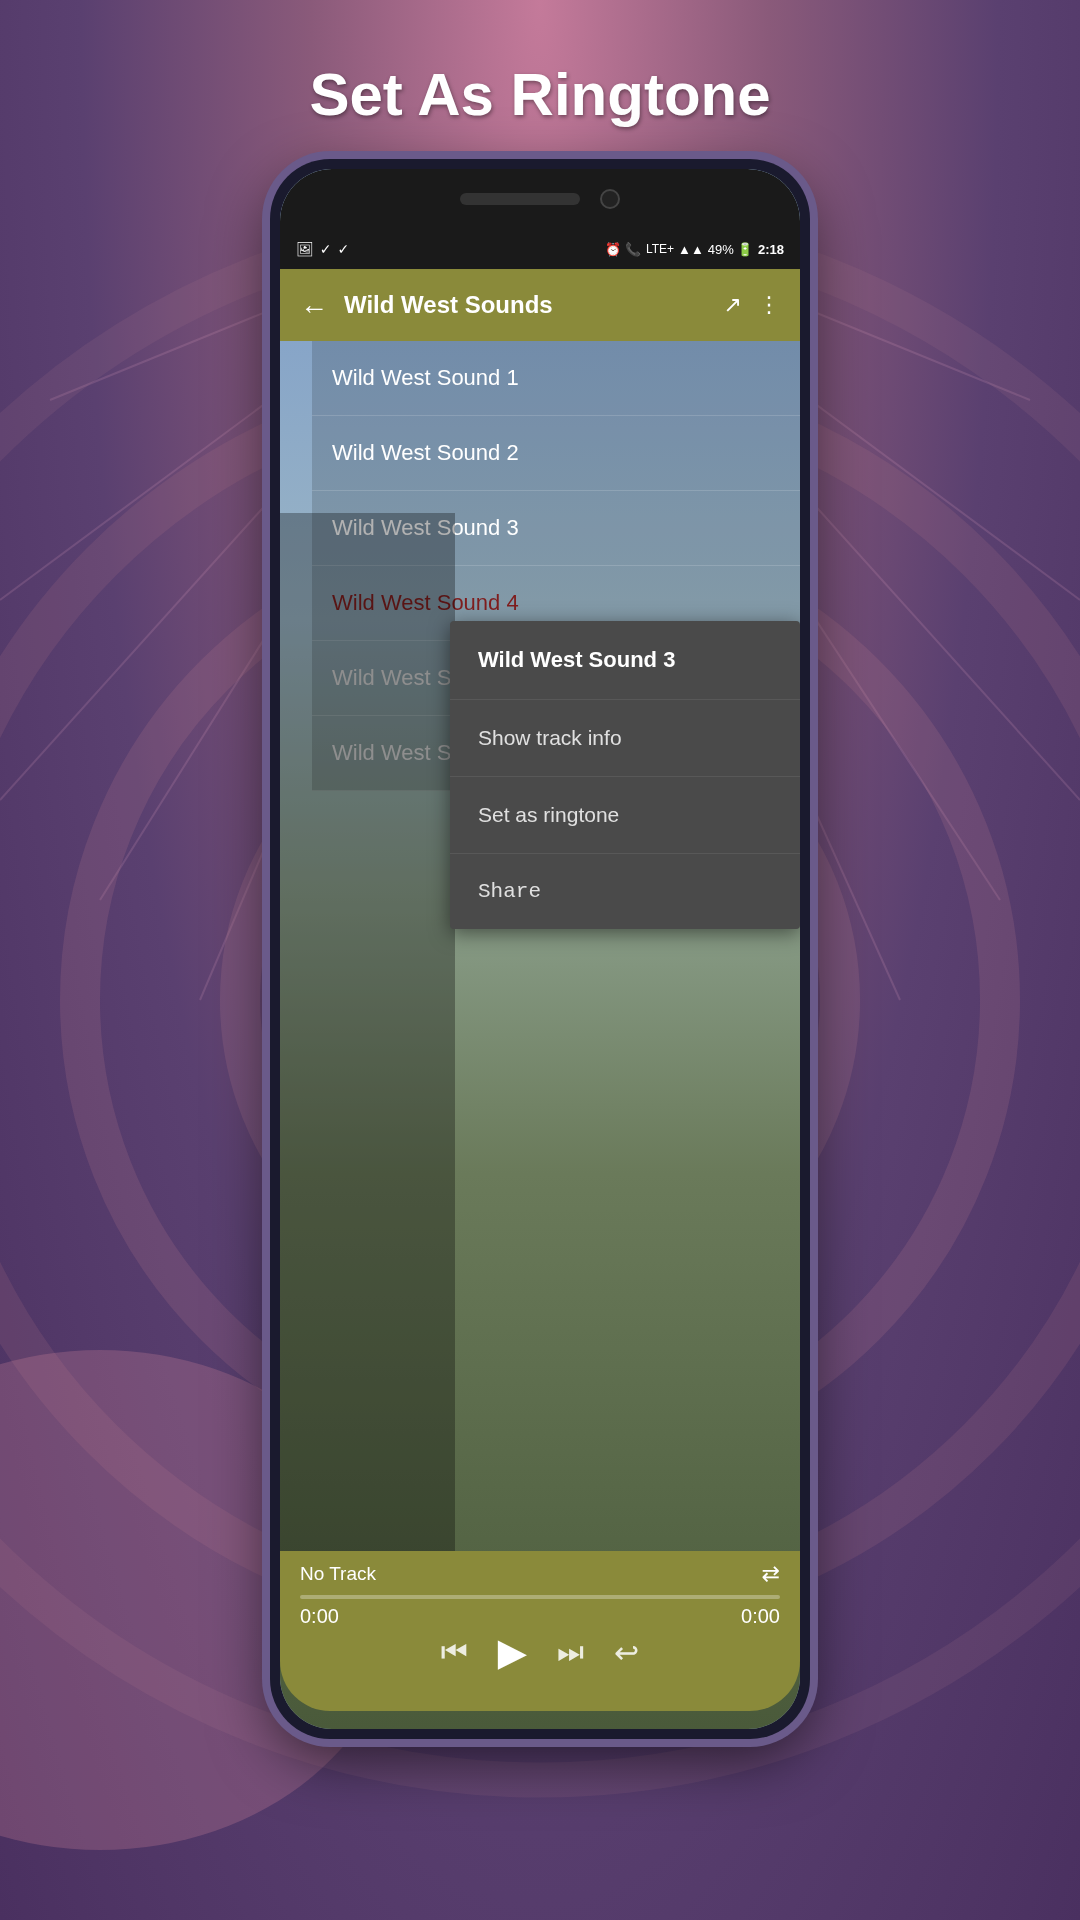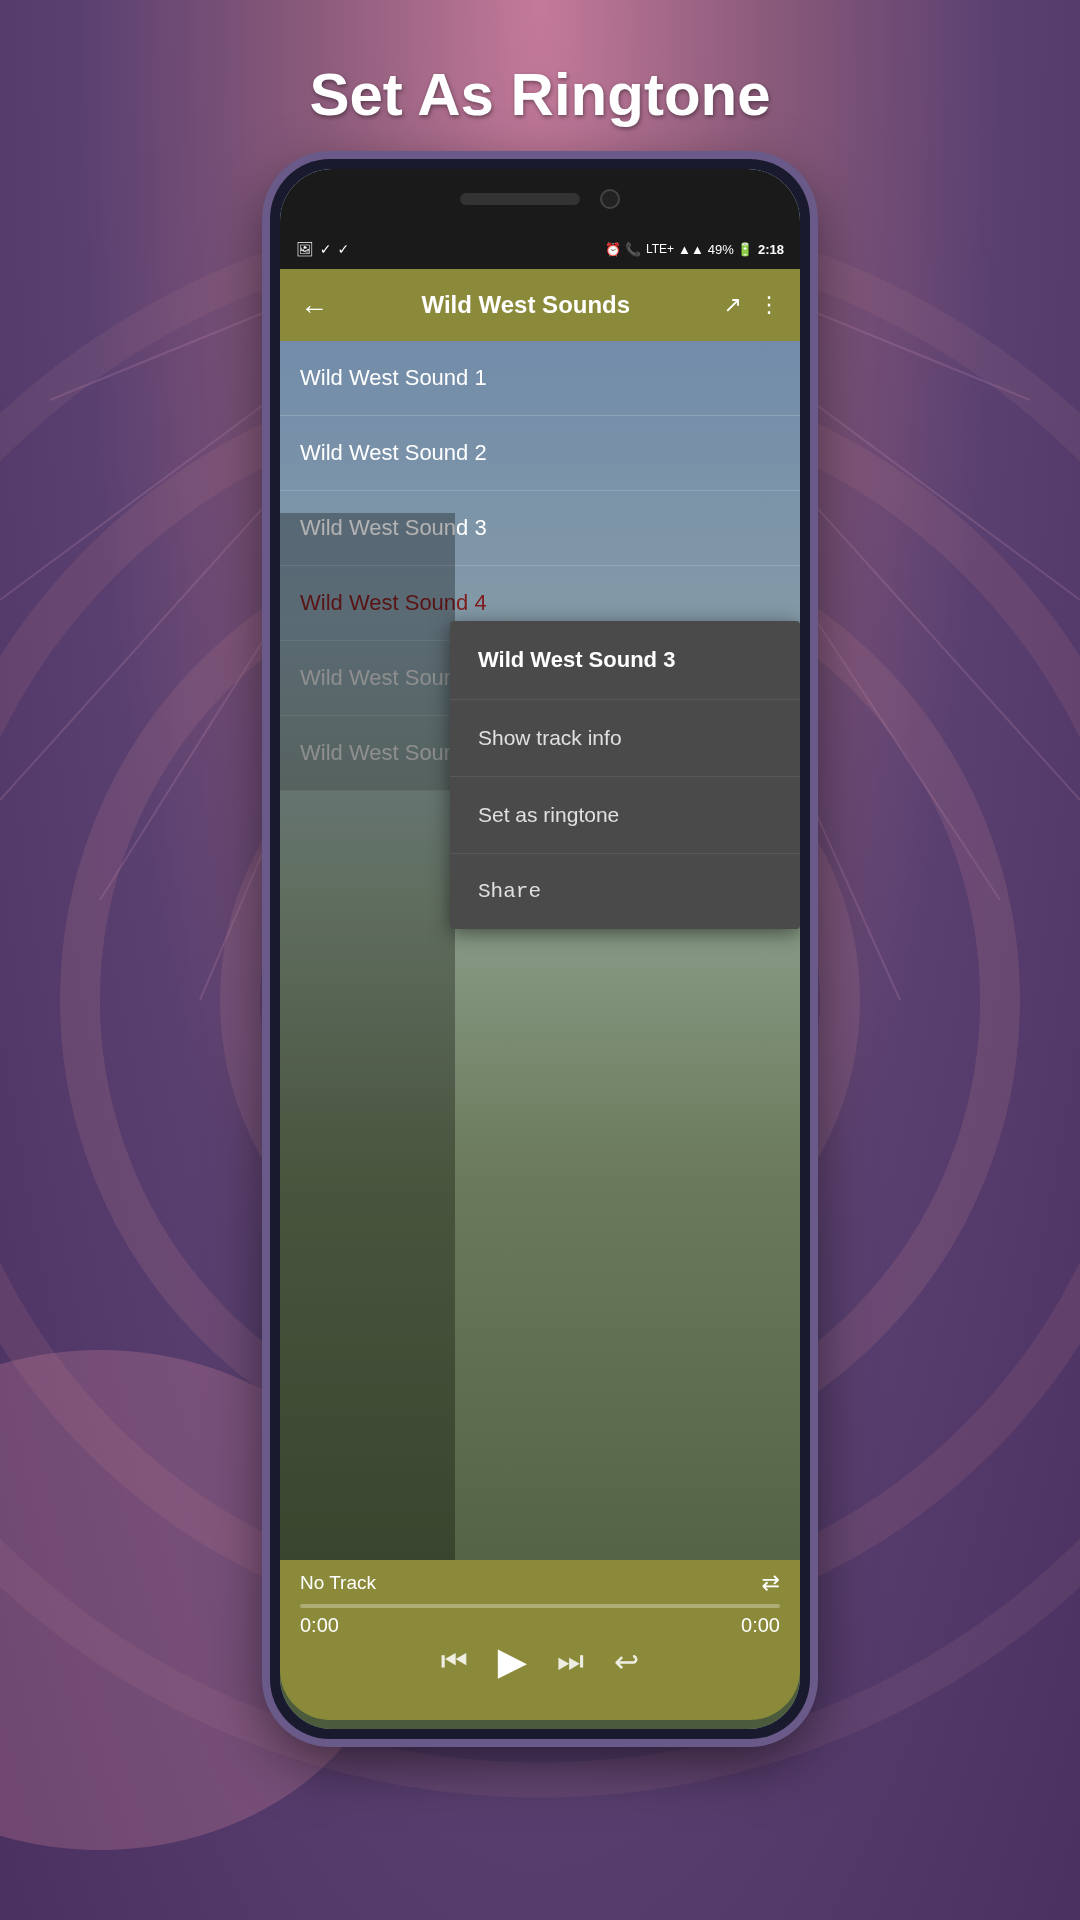--- a/index.html
+++ b/index.html
@@ -147,21 +147,21 @@
       color: #fff;
       font-size: 28px;
       cursor: pointer;
     }
 
     .toolbar-title {
       flex: 1;
       color: #fff;
       font-size: 24px;
       font-weight: bold;
-      text-align: center;
+      text-align: left;
     }
 
     .toolbar-icons {
       display: flex;
       gap: 16px;
     }
 
     .toolbar-icon {
       color: #fff;
       font-size: 22px;
@@ -189,20 +189,21 @@
       z-index: 5;
     }
 
     .track-item {
       padding: 24px 20px;
       color: #fff;
       font-size: 22px;
       border-bottom: 1px solid rgba(255,255,255,0.15);
       background: rgba(0,0,0,0.15);
       cursor: pointer;
+      margin-left: 32px;
     }
 
     
     .context-menu {
       position: absolute;
       top: 280px;
       left: 170px;
       right: 0;
       background: #4a4a4a;
       z-index: 30;
@@ -225,21 +226,21 @@
     }
 
     .context-menu-item:last-child {
       border-bottom: none;
       font-family: Liberation Mono, monospace;
     }
 
     
     .bottom-player {
       position: absolute;
-      bottom: 9px; left: 0; right: 0;
+      bottom: 18px; left: 0; right: 0;
       height: 160px;
       background: #8a8a3a;
       z-index: 25;
       border-radius: 0 0 50px 50px;
     }
 
     .player-top {
       display: flex;
       align-items: center;
       justify-content: space-between;

